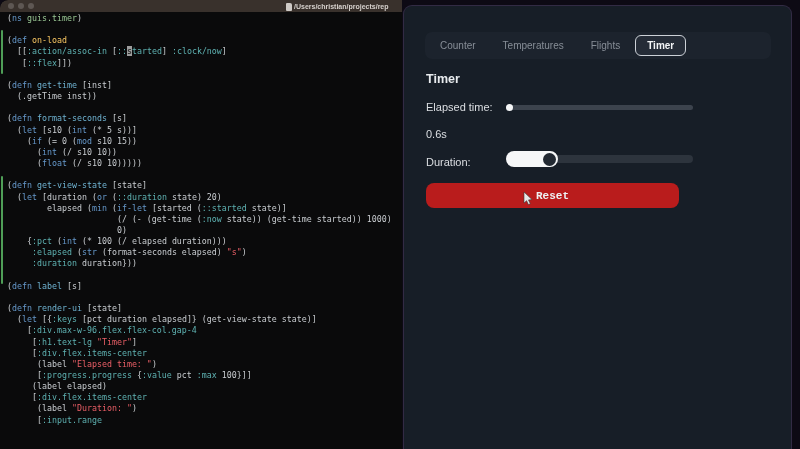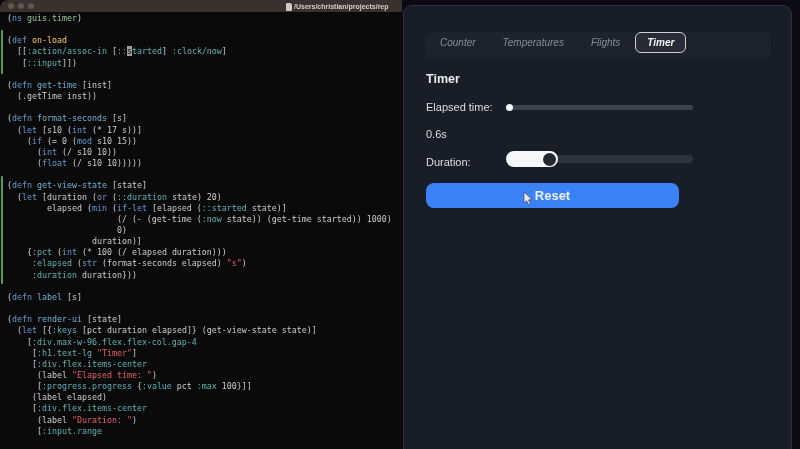--- a/index.html
+++ b/index.html
@@ -17,34 +17,34 @@
   #code-lines { position:absolute; left:7px; top:13px; right:0; bottom:0; overflow:hidden; }
   .code-line { font-family:"DejaVu Sans Mono",monospace; font-size:8.3px; line-height:11.16px; height:11.16px; white-space:pre; }
   .tok-w{color:var(--tok-w,#c9cdd1)} .tok-b{color:var(--tok-b,#6699cc)} .tok-c{color:var(--tok-c,#6fb3d2)}
   .tok-y{color:var(--tok-y,#fac863)} .tok-g{color:var(--tok-g,#99c794)} .tok-k{color:var(--tok-k,#5fb3b3)}
   .tok-s{color:var(--tok-s,#ec5f67)} .tok-cur{background:#9d9d9d;color:#0a0a0a}
   .gutter { position:absolute; left:1px; width:2px; background:#4f9e57; border-radius:1px; }
   .g1{top:30px;height:44px} .g2{top:176px;height:108px}
 
   
   .app-window { position:absolute; left:403px; top:5px; width:389px; height:444px; background:var(--panel_bg,#171e27); border:1px solid #322b44; border-bottom:none; border-radius:9px 9px 0 0; }
-  .tabbar { position:absolute; left:21px; top:26px; width:346px; height:27px; background:var(--tabbar_bg,#1c232d); border-radius:7px; display:flex; align-items:flex-start; padding-left:3px;font-style:italic; }
+  .tabbar { position:absolute; left:21px; top:26px; width:346px; height:27px; background:var(--tabbar_bg,#1c232d); border-radius:7px; display:flex; align-items:center; padding-left:3px; }
   .tab { padding:4px 11px; font-size:10px; color:#878e97; border-radius:6px; border:1px solid transparent; margin-right:3px; white-space:nowrap; }
   .tab.active { background:#252c37; border-color:var(--active_tab_border,#ccd1d7); color:#f2f4f6; font-weight:bold; }
   .heading { position:absolute; left:22px; top:66px; font-size:12.5px; font-weight:600; color:#e8ebee; }
   .row-label { position:absolute; left:22px; font-size:11px; color:#dcdfe3; }
   .lab-elapsed{top:95px} .lab-duration{top:150px}
   .elapsed-text { position:absolute; left:22px; top:122px; font-size:11px; color:#dcdfe3; }
   .progressbar { position:absolute; left:102px; top:99px; width:187px; height:5px; background:var(--track_grey,#3c434d); border-radius:3px; }
   .progress-dot { position:absolute; left:0px; top:-1px; width:7px; height:7px; border-radius:50%; background:#f5f6f7; }
   .range { position:absolute; left:102px; top:145px; width:187px; height:16px; }
   .range-track { position:absolute; left:6px; right:0; top:4px; height:8px; background:var(--track_dark,#2d343d); border-radius:4px; }
   .range-fill { position:absolute; left:0; top:0; height:16px; background:var(--slider_fill,#f6f7f8); border-radius:8px; }
   .range-thumb { position:absolute; top:1.5px; width:13px; height:13px; border-radius:50%; background:#222932; }
-  .reset-btn { position:absolute; left:22px; top:177px; width:253px; height:25px; background:#3b82f6; border-radius:8px; border:none; color:#eef1f3; font-size:13px; font-weight:bold; font-family:Liberation Sans, sans-serif; cursor:pointer; }
+  .reset-btn { position:absolute; left:22px; top:177px; width:253px; height:25px; background:#b91c1c; border-radius:8px; border:none; color:#eef1f3; font-size:11px; font-weight:bold; font-family:Liberation Mono, monospace; cursor:pointer; }
   .cursor-overlay { position:absolute; left:119px; top:186px; width:12px; height:14px; pointer-events:none; }
 </style>
 </head>
 <body>
 
 <div id="stage">
 
   <div class="terminal">
     <div class="term-titlebar">
       <span class="traffic t-red"></span>
@@ -55,37 +55,36 @@
         <span class="path">/Users/christian/projects/rep</span>
       </span>
     </div>
     <div class="gutter g1"></div>
     <div class="gutter g2"></div>
     <div id="code-lines">
         <div class="code-line"><span class="tok-w">(</span><span class="tok-b">ns</span><span class="tok-w"> </span><span class="tok-g">guis.timer</span><span class="tok-w">)</span></div>
         <div class="code-line"></div>
         <div class="code-line"><span class="tok-w">(</span><span class="tok-b">def</span><span class="tok-w"> </span><span class="tok-y">on-load</span></div>
         <div class="code-line"><span class="tok-w">  [[</span><span class="tok-k">:action/assoc-in</span><span class="tok-w"> [</span><span class="tok-k">::</span><span class="tok-cur">s</span><span class="tok-k">tarted</span><span class="tok-w">] </span><span class="tok-k">:clock/now</span><span class="tok-w">]</span></div>
-        <div class="code-line"><span class="tok-w">   [</span><span class="tok-k">::input</span><span class="tok-w">]])</span></div>
+        <div class="code-line"><span class="tok-w">   [</span><span class="tok-k">::flex</span><span class="tok-w">]])</span></div>
         <div class="code-line"></div>
         <div class="code-line"><span class="tok-w">(</span><span class="tok-b">defn</span><span class="tok-w"> </span><span class="tok-c">get-time</span><span class="tok-w"> [inst]</span></div>
         <div class="code-line"><span class="tok-w">  (.getTime inst))</span></div>
         <div class="code-line"></div>
         <div class="code-line"><span class="tok-w">(</span><span class="tok-b">defn</span><span class="tok-w"> </span><span class="tok-c">format-seconds</span><span class="tok-w"> [s]</span></div>
-        <div class="code-line"><span class="tok-w">  (</span><span class="tok-b">let</span><span class="tok-w"> [s10 (</span><span class="tok-b">int</span><span class="tok-w"> (* 17 s))]</span></div>
+        <div class="code-line"><span class="tok-w">  (</span><span class="tok-b">let</span><span class="tok-w"> [s10 (</span><span class="tok-b">int</span><span class="tok-w"> (* 5 s))]</span></div>
         <div class="code-line"><span class="tok-w">    (</span><span class="tok-b">if</span><span class="tok-w"> (= 0 (</span><span class="tok-b">mod</span><span class="tok-w"> s10 15))</span></div>
         <div class="code-line"><span class="tok-w">      (</span><span class="tok-b">int</span><span class="tok-w"> (/ s10 10))</span></div>
         <div class="code-line"><span class="tok-w">      (</span><span class="tok-b">float</span><span class="tok-w"> (/ s10 10)))))</span></div>
         <div class="code-line"></div>
         <div class="code-line"><span class="tok-w">(</span><span class="tok-b">defn</span><span class="tok-w"> </span><span class="tok-c">get-view-state</span><span class="tok-w"> [state]</span></div>
         <div class="code-line"><span class="tok-w">  (</span><span class="tok-b">let</span><span class="tok-w"> [duration (</span><span class="tok-b">or</span><span class="tok-w"> (</span><span class="tok-k">::duration</span><span class="tok-w"> state) 20)</span></div>
-        <div class="code-line"><span class="tok-w">        elapsed (</span><span class="tok-b">min</span><span class="tok-w"> (</span><span class="tok-b">if-let</span><span class="tok-w"> [elapsed (</span><span class="tok-k">::started</span><span class="tok-w"> state)]</span></div>
+        <div class="code-line"><span class="tok-w">        elapsed (</span><span class="tok-b">min</span><span class="tok-w"> (</span><span class="tok-b">if-let</span><span class="tok-w"> [started (</span><span class="tok-k">::started</span><span class="tok-w"> state)]</span></div>
         <div class="code-line"><span class="tok-w">                      (/ (- (get-time (</span><span class="tok-k">:now</span><span class="tok-w"> state)) (get-time started)) 1000)</span></div>
         <div class="code-line"><span class="tok-w">                      0)</span></div>
-        <div class="code-line"><span class="tok-w">                 duration)]</span></div>
         <div class="code-line"><span class="tok-w">    {</span><span class="tok-k">:pct</span><span class="tok-w"> (</span><span class="tok-b">int</span><span class="tok-w"> (* 100 (/ elapsed duration)))</span></div>
         <div class="code-line"><span class="tok-w">     </span><span class="tok-k">:elapsed</span><span class="tok-w"> (</span><span class="tok-b">str</span><span class="tok-w"> (format-seconds elapsed) </span><span class="tok-s">"s"</span><span class="tok-w">)</span></div>
         <div class="code-line"><span class="tok-w">     </span><span class="tok-k">:duration</span><span class="tok-w"> duration}))</span></div>
         <div class="code-line"></div>
         <div class="code-line"><span class="tok-w">(</span><span class="tok-b">defn</span><span class="tok-w"> </span><span class="tok-c">label</span><span class="tok-w"> [s]</span></div>
         <div class="code-line"></div>
         <div class="code-line"><span class="tok-w">(</span><span class="tok-b">defn</span><span class="tok-w"> </span><span class="tok-c">render-ui</span><span class="tok-w"> [state]</span></div>
         <div class="code-line"><span class="tok-w">  (</span><span class="tok-b">let</span><span class="tok-w"> [{</span><span class="tok-k">:keys</span><span class="tok-w"> [pct duration elapsed]} (get-view-state state)]</span></div>
         <div class="code-line"><span class="tok-w">    [</span><span class="tok-k">:div.max-w-96.flex.flex-col.gap-4</span></div>
         <div class="code-line"><span class="tok-w">     [</span><span class="tok-k">:h1.text-lg</span><span class="tok-w"> </span><span class="tok-s">"Timer"</span><span class="tok-w">]</span></div>

